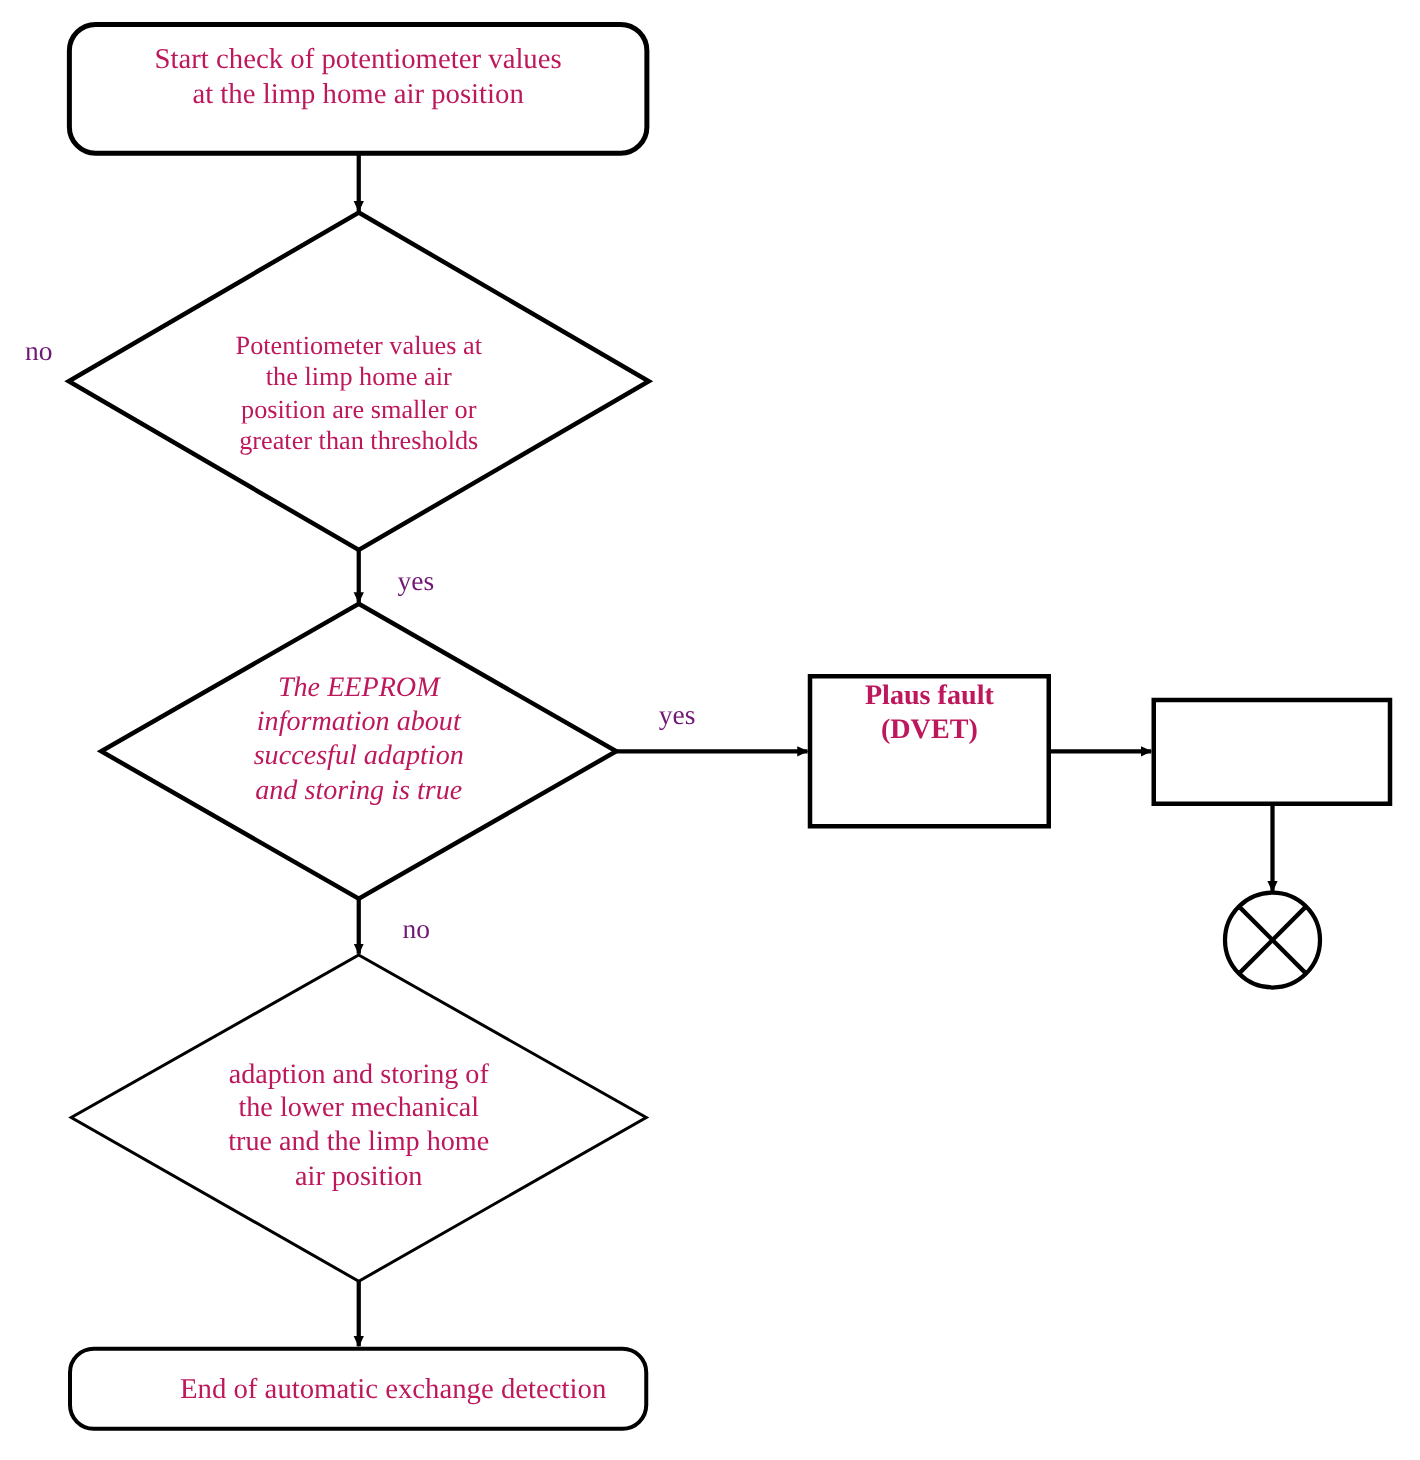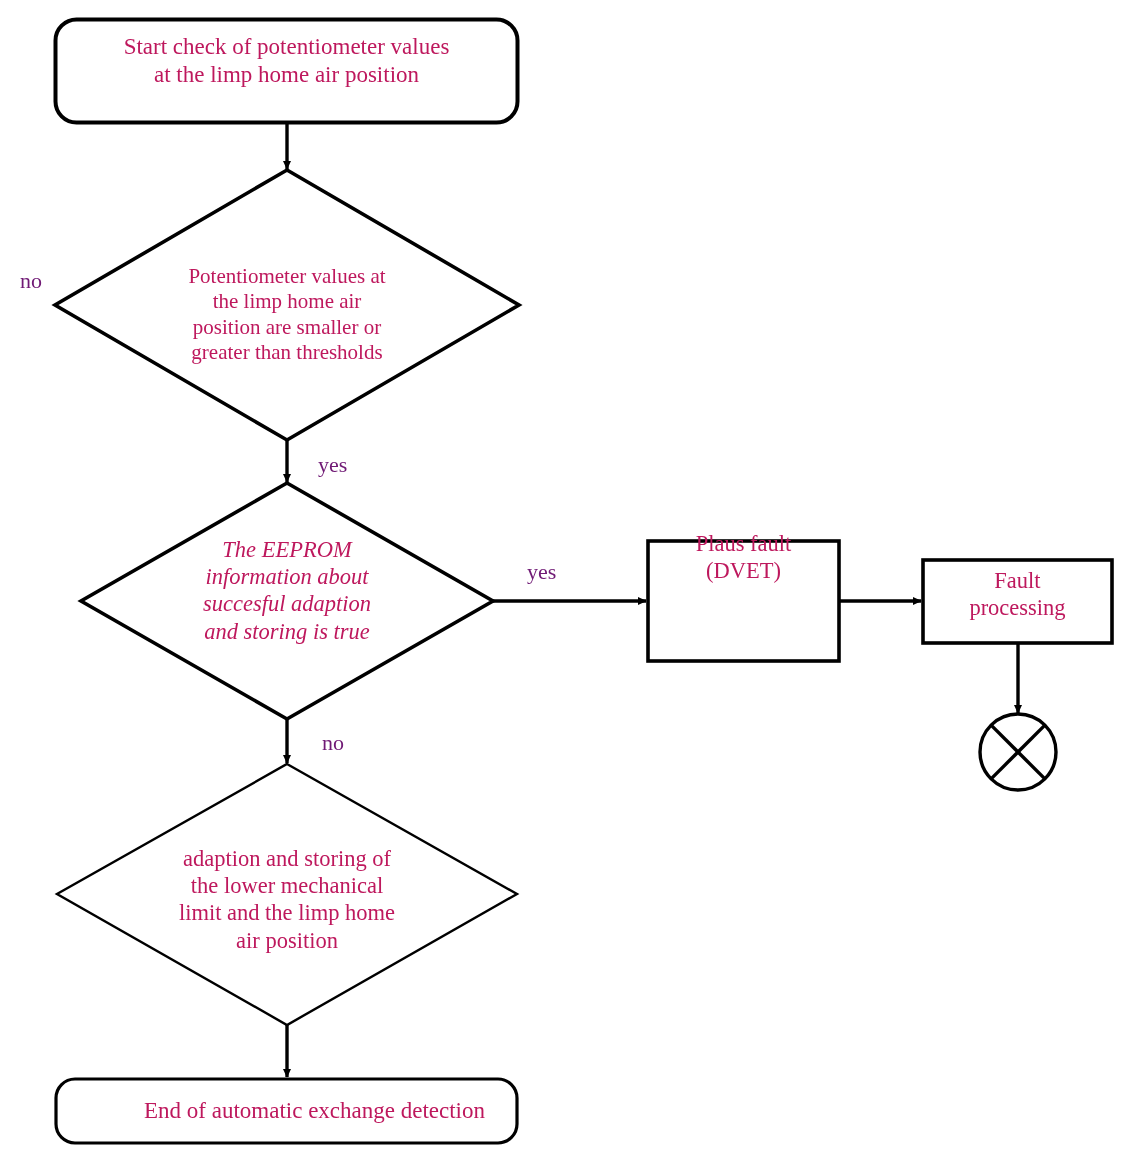--- a/index.html
+++ b/index.html
@@ -62,23 +62,24 @@
   }
   .t-end {
     left: 55px;
     top: 1097px;
     width: 463px;
     font-size: 23px;
     margin-left: 28px;
   }
   .t-plaus {
     left: 647px;
-    top: 530px;
+    top: 542px;
     width: 193px;
     font-size: 22.5px;
+    font-weight: bold;
   }
   .t-faultproc {
     left: 922px;
     top: 567px;
     width: 191px;
     font-size: 22.5px;
   }
   .edge-label {
     position: absolute;
     font-size: 22px;
@@ -146,30 +147,28 @@
 position are smaller or
 greater than thresholds</div>
 
   <div class="node-text t-d2">The EEPROM
 information about
 succesful adaption
 and storing is true</div>
 
   <div class="node-text t-d3">adaption and storing of
 the lower mechanical
-limit and the limp home
+true and the limp home
 air position</div>
 
   <div class="node-text t-end">End of automatic exchange detection</div>
 
   <div class="node-text t-plaus">Plaus fault
 (DVET)</div>
 
-  <div class="node-text t-faultproc">Fault
-processing</div>
 
   <div class="edge-label lbl-no1">no</div>
 
   <div class="edge-label lbl-yes1">yes</div>
 
   <div class="edge-label lbl-yes2">yes</div>
 
   <div class="edge-label lbl-no2">no</div>
 
 </div>

